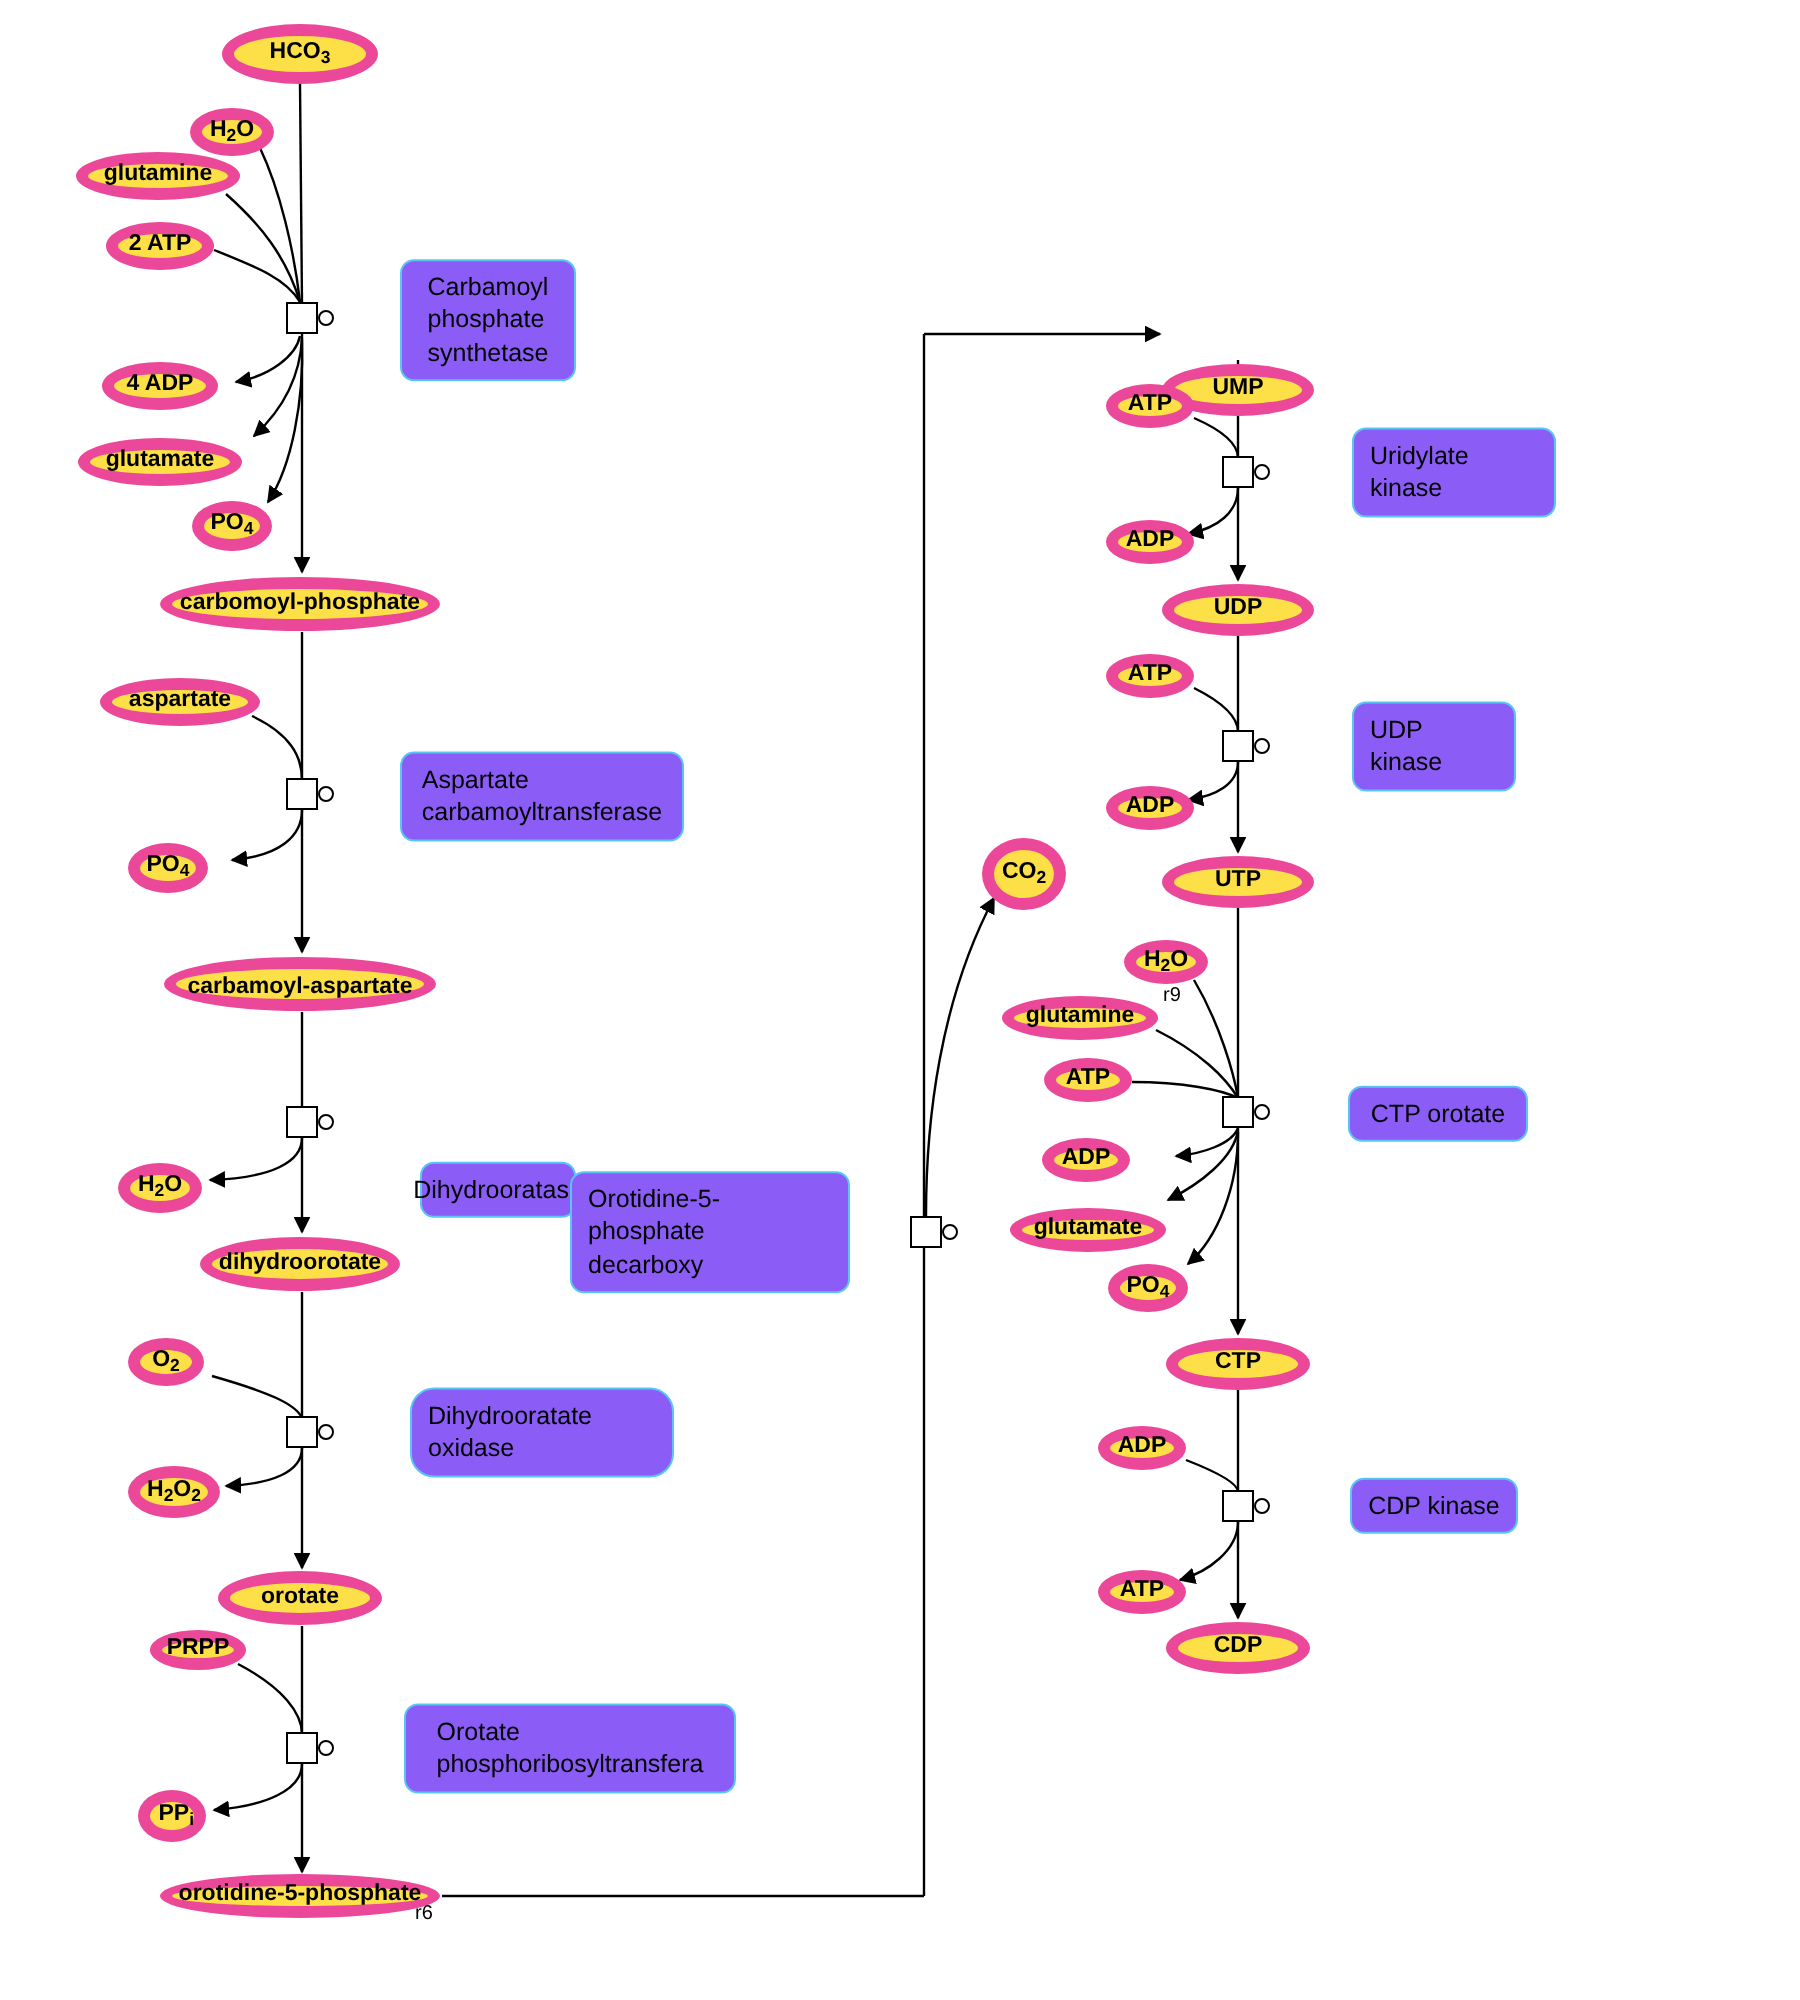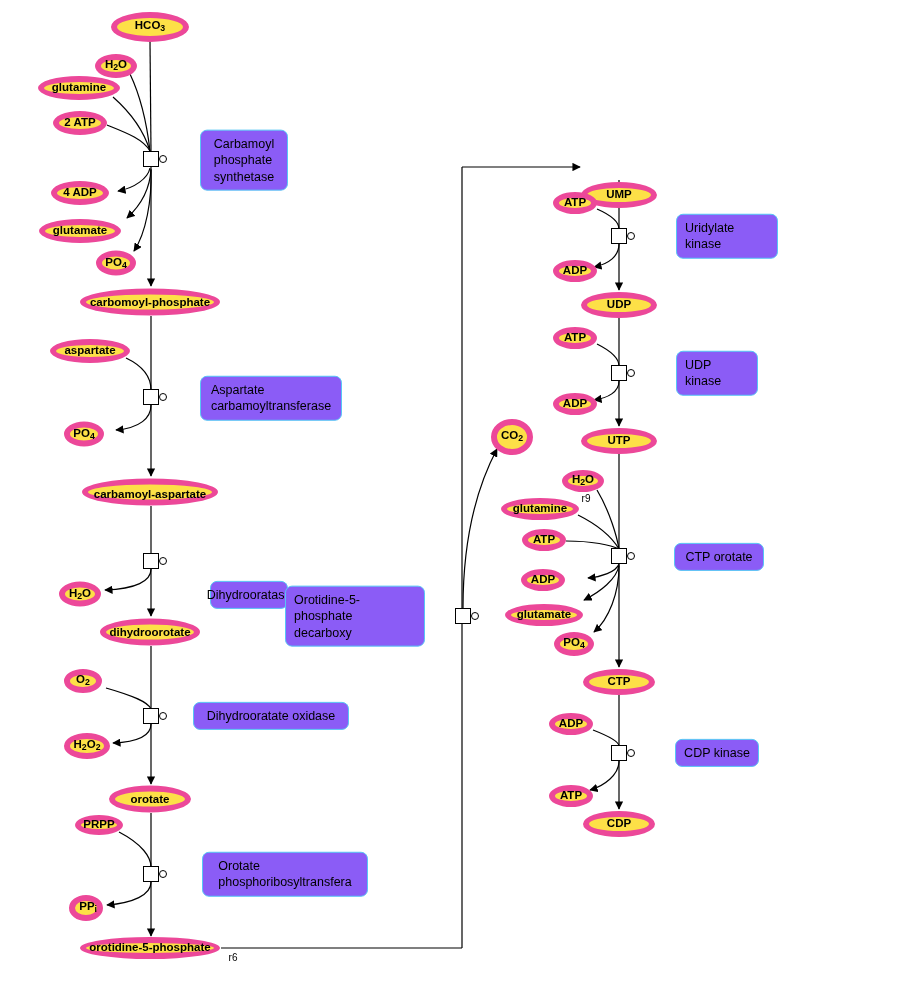--- a/index.html
+++ b/index.html
@@ -206,21 +206,21 @@
       </div>
       <div class="node metabolite" style="left: 619px; top: 824px; width: 72px; height: 26px; justify-content: center;">
         <span>CDP</span>
       </div>
       <div class="node enzyme" style="left: 244px; top: 160px; width: 88px; min-height: 54px;"><span>Carbamoyl
 phosphate
 synthetase</span></div>
       <div class="node enzyme" style="left: 271px; top: 398px; width: 142px; min-height: 38px;"><span>Aspartate
 carbamoyltransferase</span></div>
       <div class="node enzyme" style="left: 249px; top: 561px; width: 78px; min-height: 24px; margin-top: 34px;"><span>Dihydrooratase</span></div>
-      <div class="node enzyme" style="left: 271px; top: 716px; width: 156px; min-height: 24px;"><span>Dihydrooratate oxidase</span></div>
+      <div class="node enzyme" style="left: 271px; top: 716px; width: 132px; min-height: 24px; border-radius: 12px;"><span>Dihydrooratate oxidase</span></div>
       <div class="node enzyme" style="left: 285px; top: 874px; width: 166px; min-height: 38px;"><span>Orotate
 phosphoribosyltransfera</span></div>
       <div class="node enzyme" style="left: 355px; top: 616px; width: 140px; min-height: 38px;"><span>Orotidine-5-phosphate
 decarboxy</span></div>
       <div class="node enzyme" style="left: 727px; top: 236px; width: 102px; min-height: 26px;"><span>Uridylate kinase</span></div>
       <div class="node enzyme" style="left: 717px; top: 373px; width: 82px; min-height: 26px;"><span>UDP kinase</span></div>
       <div class="node enzyme" style="left: 719px; top: 557px; width: 90px; min-height: 26px;"><span>CTP orotate</span></div>
       <div class="node enzyme" style="left: 717px; top: 753px; width: 84px; min-height: 26px;"><span>CDP kinase</span></div>
       <div style="position: absolute; transform: translate(-50%, -50%); width: 14px; height: 14px; border: 1.2px solid rgb(0, 0, 0); background: rgb(255, 255, 255); left: 151px; top: 159px;"></div>
       <div style="position: absolute; transform: translate(-50%, -50%); width: 6px; height: 6px; border: 1.2px solid rgb(0, 0, 0); border-radius: 50%; background: rgb(255, 255, 255); left: 163px; top: 159px;"></div>
@@ -235,16 +235,16 @@
       <div style="position: absolute; transform: translate(-50%, -50%); width: 14px; height: 14px; border: 1.2px solid rgb(0, 0, 0); background: rgb(255, 255, 255); left: 463px; top: 616px;"></div>
       <div style="position: absolute; transform: translate(-50%, -50%); width: 6px; height: 6px; border: 1.2px solid rgb(0, 0, 0); border-radius: 50%; background: rgb(255, 255, 255); left: 475px; top: 616px;"></div>
       <div style="position: absolute; transform: translate(-50%, -50%); width: 14px; height: 14px; border: 1.2px solid rgb(0, 0, 0); background: rgb(255, 255, 255); left: 619px; top: 236px;"></div>
       <div style="position: absolute; transform: translate(-50%, -50%); width: 6px; height: 6px; border: 1.2px solid rgb(0, 0, 0); border-radius: 50%; background: rgb(255, 255, 255); left: 631px; top: 236px;"></div>
       <div style="position: absolute; transform: translate(-50%, -50%); width: 14px; height: 14px; border: 1.2px solid rgb(0, 0, 0); background: rgb(255, 255, 255); left: 619px; top: 373px;"></div>
       <div style="position: absolute; transform: translate(-50%, -50%); width: 6px; height: 6px; border: 1.2px solid rgb(0, 0, 0); border-radius: 50%; background: rgb(255, 255, 255); left: 631px; top: 373px;"></div>
       <div style="position: absolute; transform: translate(-50%, -50%); width: 14px; height: 14px; border: 1.2px solid rgb(0, 0, 0); background: rgb(255, 255, 255); left: 619px; top: 556px;"></div>
       <div style="position: absolute; transform: translate(-50%, -50%); width: 6px; height: 6px; border: 1.2px solid rgb(0, 0, 0); border-radius: 50%; background: rgb(255, 255, 255); left: 631px; top: 556px;"></div>
       <div style="position: absolute; transform: translate(-50%, -50%); width: 14px; height: 14px; border: 1.2px solid rgb(0, 0, 0); background: rgb(255, 255, 255); left: 619px; top: 753px;"></div>
       <div style="position: absolute; transform: translate(-50%, -50%); width: 6px; height: 6px; border: 1.2px solid rgb(0, 0, 0); border-radius: 50%; background: rgb(255, 255, 255); left: 631px; top: 753px;"></div>
-      <div class="rlabel" style="left: 233px; top: 957px;">r6</div>
+      <div class="rlabel" style="left: 212px; top: 957px;">r6</div>
       <div class="rlabel" style="left: 586px; top: 498px;">r9</div>
     </div>
 </div>
 
 </body></html>

